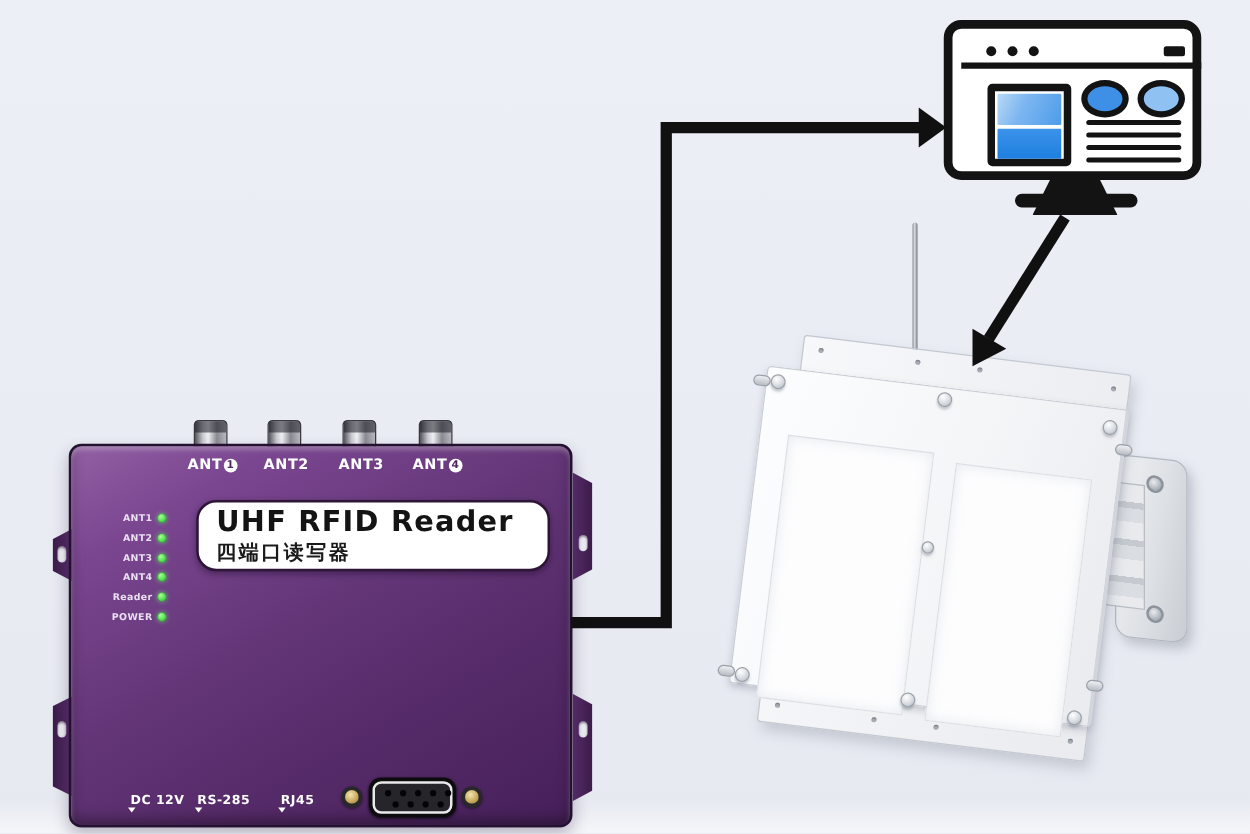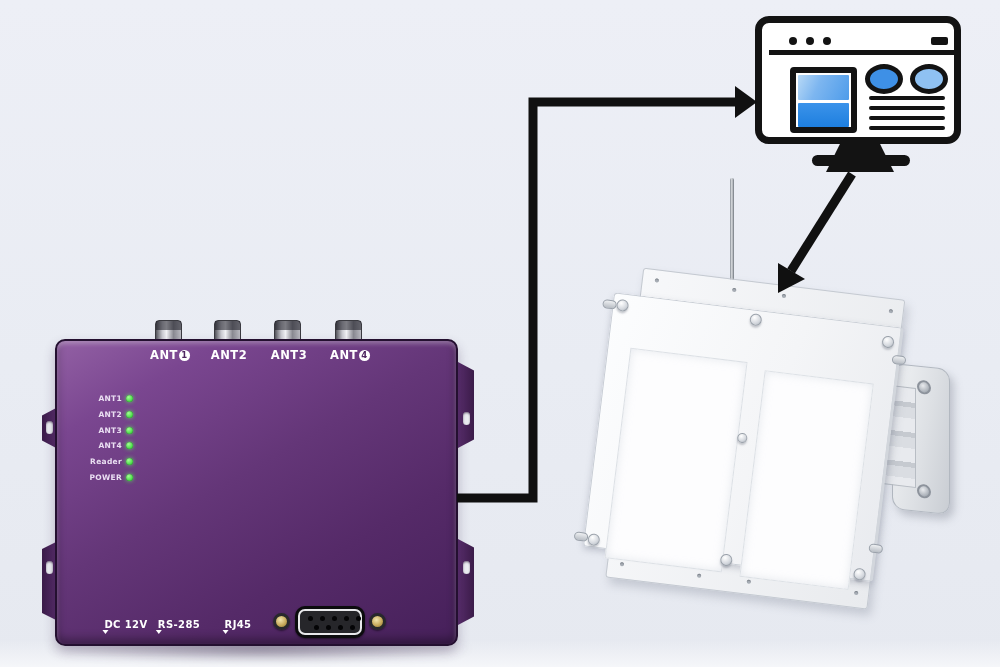--- a/index.html
+++ b/index.html
@@ -75,21 +75,21 @@
     border:1px solid #9aa1aa;box-sizing:border-box;box-shadow:0 2px 2px rgba(100,105,120,.35);}
   .a-scr.s1{left:6px;top:40px}.a-scr.s2{left:140px;top:38px}.a-scr.s3{left:274px;top:44px}
   .a-scr.s4{left:6px;top:276px}.a-scr.s5{left:140px;top:280px}.a-scr.s6{left:274px;top:278px}
   .a-scr.s7{left:142px;top:158px;width:10px;height:10px}
   .a-pin{position:absolute;width:14px;height:9px;border-radius:5px;
     background:linear-gradient(180deg,#eef0f2,#b9bec5);border:1px solid #9aa1aa;box-sizing:border-box;}
   .a-pin.pe1{left:-8px;top:42px}.a-pin.pe2{left:-8px;top:276px}
   .a-pin.pe3{left:286px;top:62px}.a-pin.pe4{left:286px;top:252px}
 
   
-  .reader{position:absolute;left:40px;top:312px;width:436px;height:336px;z-index:5;}
+  .reader{position:absolute;left:40px;top:328px;width:436px;height:336px;z-index:5;}
   .r-conn{position:absolute;top:8px;width:27px;height:24px;border-radius:4px 4px 0 0;
     background:linear-gradient(90deg,#55555c,#c9c9d0 25%,#f0f0f4 42%,#8a8a92 70%,#b9b9c0);
     border:1px solid #3a3a40;box-sizing:border-box;}
   .r-conn::before{content:"";position:absolute;left:0;top:0;width:100%;height:9px;
     background:rgba(28,28,36,.55);}
   .r-conn.c1{left:115px}.r-conn.c2{left:174px}.r-conn.c3{left:234px}.r-conn.c4{left:295px}
   .r-tab{position:absolute;background:linear-gradient(90deg,#3b1c49,#582c6b);}
   .r-tab .hole{position:absolute;width:7px;height:13px;border-radius:4px;background:#eef0f4;
     box-shadow:inset 0 1px 2px rgba(40,20,50,.6);}
   .r-tab.lt{left:2px;top:95px;width:16px;height:42px;clip-path:polygon(100% 0,100% 100%,0 80%,0 20%);}
@@ -237,20 +237,24 @@
     <div class="r-tab rb">
         <div class="hole"></div>
       </div>
 
     <div class="r-body">
       <div class="r-portlabel p1"><span>ANT</span><span class="circ">1</span></div>
       <div class="r-portlabel p2"><span>ANT</span><span>2</span></div>
       <div class="r-portlabel p3"><span>ANT</span><span>3</span></div>
       <div class="r-portlabel p4"><span>ANT</span><span class="circ">4</span></div>
 
+      <div class="r-label">
+        <div class="r-title">UHF RFID Reader</div>
+        <div class="r-sub">四端口读写器</div>
+      </div>
 
       <div class="led-row r1">
           <span class="led-name">ANT1</span>
           <span class="led-dot"></span>
         </div>
       <div class="led-row r2">
           <span class="led-name">ANT2</span>
           <span class="led-dot"></span>
         </div>
       <div class="led-row r3">

